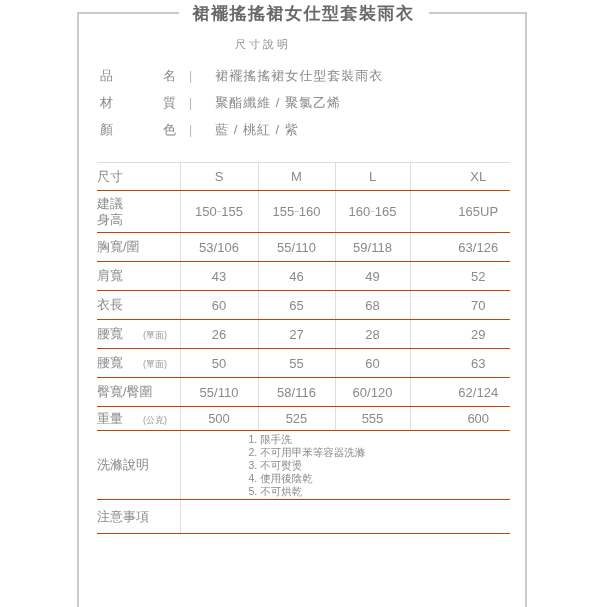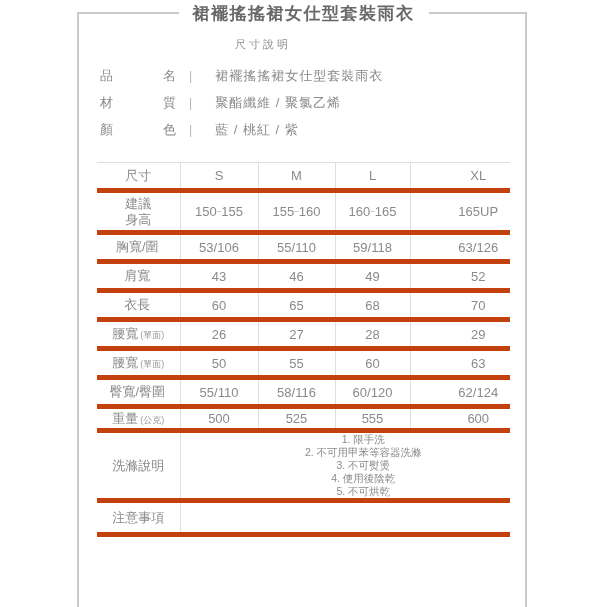--- a/index.html
+++ b/index.html
@@ -37,43 +37,43 @@
   }
   .info-sep{margin-left:13px;color:#b5b5b5;font-size:12px;}
   .info-value{margin-left:23px;color:#8a8a8a;letter-spacing:1px;}
   table.size{
     position:absolute;left:97px;top:162px;width:413px;z-index:2;
     border-collapse:collapse;table-layout:fixed;
     font-size:13px;color:#8a8a8a;
   }
   table.size{border-top:1px solid #dedede;}
   table.size td{
-    border-bottom:5px solid #c2410c;border-right:1px solid #dedede;
-    padding:0;vertical-align:middle;box-sizing:border-box;text-align:center;
+    border-bottom:1px solid #c2410c;border-right:1px solid #dedede;
+    padding:0;vertical-align:middle;box-sizing:border-box;
   }
   table.size td:last-child{border-right:none;padding-left:36px;}
   td.lbl{text-align:left;padding-left:5px;}
   td.val{text-align:center;}
-  .note{font-size:9px;margin-left:2px;color:#9a9a9a;}
+  .note{font-size:9px;margin-left:20px;color:#9a9a9a;}
   .c0{width:83px;} .c1{width:78px;} .c2{width:77px;} .c3{width:75px;} .c4{width:100px;}
   tr.hdr td{height:28px;}
   tr.hrow td{height:42px;}
   tr.std td{height:29px;}
   tr.wrow td{height:24px;}
   tr.wash td{height:69px;}
   tr.notes td{height:34px;}
   .hv{display:flex;flex-direction:row;align-items:center;justify-content:center;}
   .hv span{line-height:14px;}
   .hv span.tilde{font-size:8px;line-height:6px;color:#9a9a9a;}
   .lbl2{line-height:16px;}
   td.washtxt{
     text-align:left;vertical-align:middle;padding-left:8px;
     font-size:10.5px;line-height:13px;color:#8a8a8a;
   }
-  td.washtxt div{white-space:pre;}
+  td.washtxt div{white-space:pre;margin-left:32px;}
   td.notestxt{padding-left:8px;font-size:10.5px;color:#8a8a8a;}
 </style>
 </head>
 <body>
 
 <div class="frame"></div>
 
 <div class="title-wrap">
   <span class="title">裙襬搖搖裙女仕型套裝雨衣</span>
 </div>

